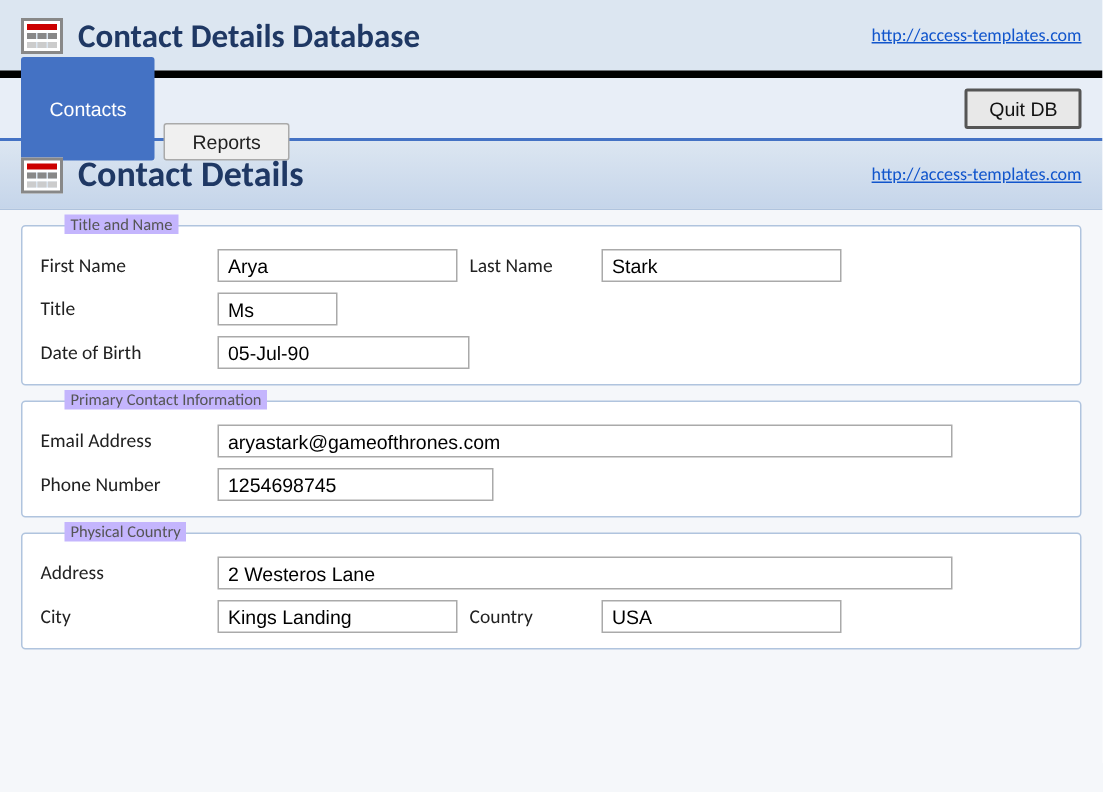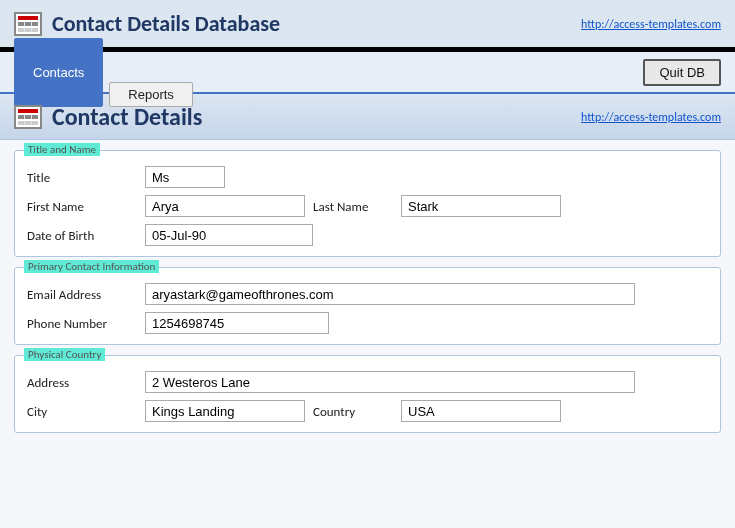--- a/index.html
+++ b/index.html
@@ -116,22 +116,22 @@
       border: 1px solid #b0c4de;
       border-radius: 3px;
       margin-bottom: 10px;
       padding: 8px 12px 10px 12px;
       background: #fff;
       position: relative;
     }
     .field-group-legend {
       position: absolute;
       top: -8px;
-      left: 9px;
-      background: #5eead4;
+      left: 28px;
+      background: #c4b5fd;
       padding: 0 4px;
       font-size: 11px;
       color: #555;
     }
 
     
     .form-row {
       display: flex;
       align-items: center;
       margin-top: 7px;
@@ -240,32 +240,32 @@
   </div>
   <a class="app-link">http://access-templates.com</a>
 </div>
 
 <div class="main-content">
 
   <div class="field-group">
     <span class="field-group-legend">Title and Name</span>
 
     <div class="form-row">
-      <span class="form-label">Title</span>
-      <input class="form-input input-title" type="text" value="Ms" style="">
-    </div>
-
-    <div class="form-row">
       <span class="form-label">First Name</span>
       <input class="form-input input-firstname" type="text" value="Arya" style="">
       <span class="label-secondary">Last Name</span>
       <input class="form-input input-lastname" type="text" value="Stark" style="">
     </div>
 
     <div class="form-row">
+      <span class="form-label">Title</span>
+      <input class="form-input input-title" type="text" value="Ms" style="">
+    </div>
+
+    <div class="form-row">
       <span class="form-label">Date of Birth</span>
       <input class="form-input input-dob" type="text" value="05-Jul-90" style="">
     </div>
   </div>
 
   <div class="field-group">
     <span class="field-group-legend">Primary Contact Information</span>
 
     <div class="form-row">
       <span class="form-label">Email Address</span>

